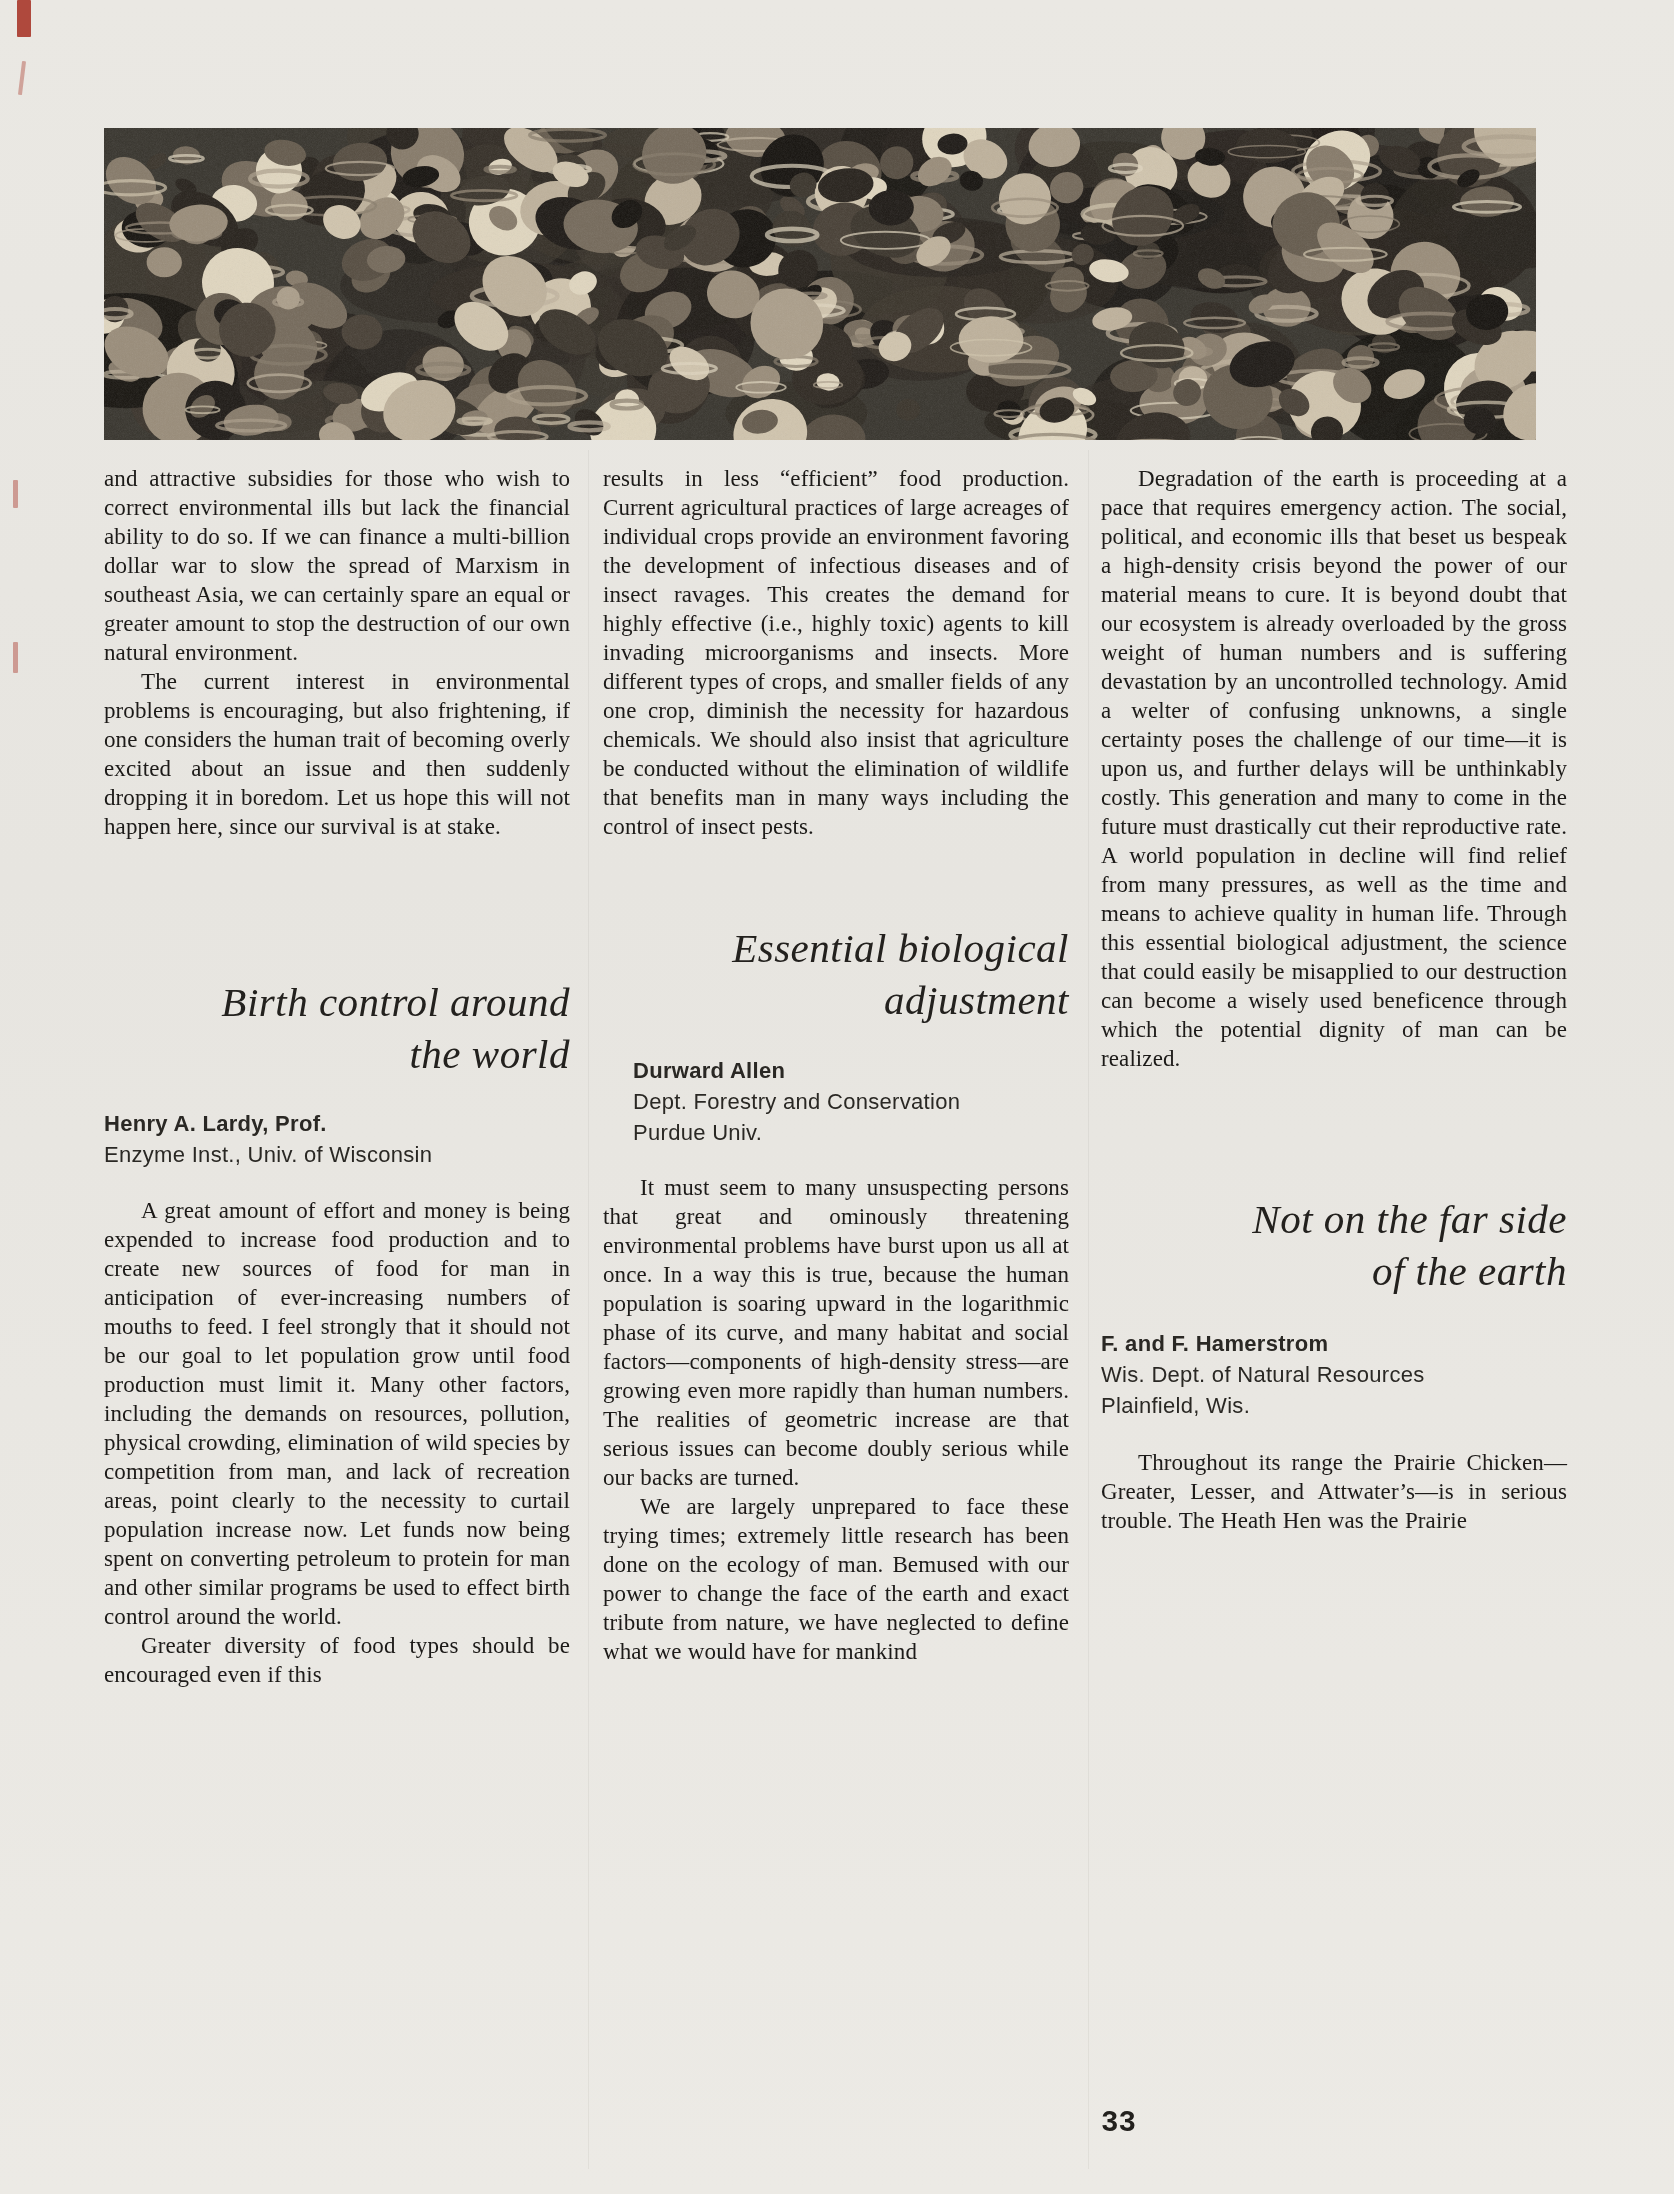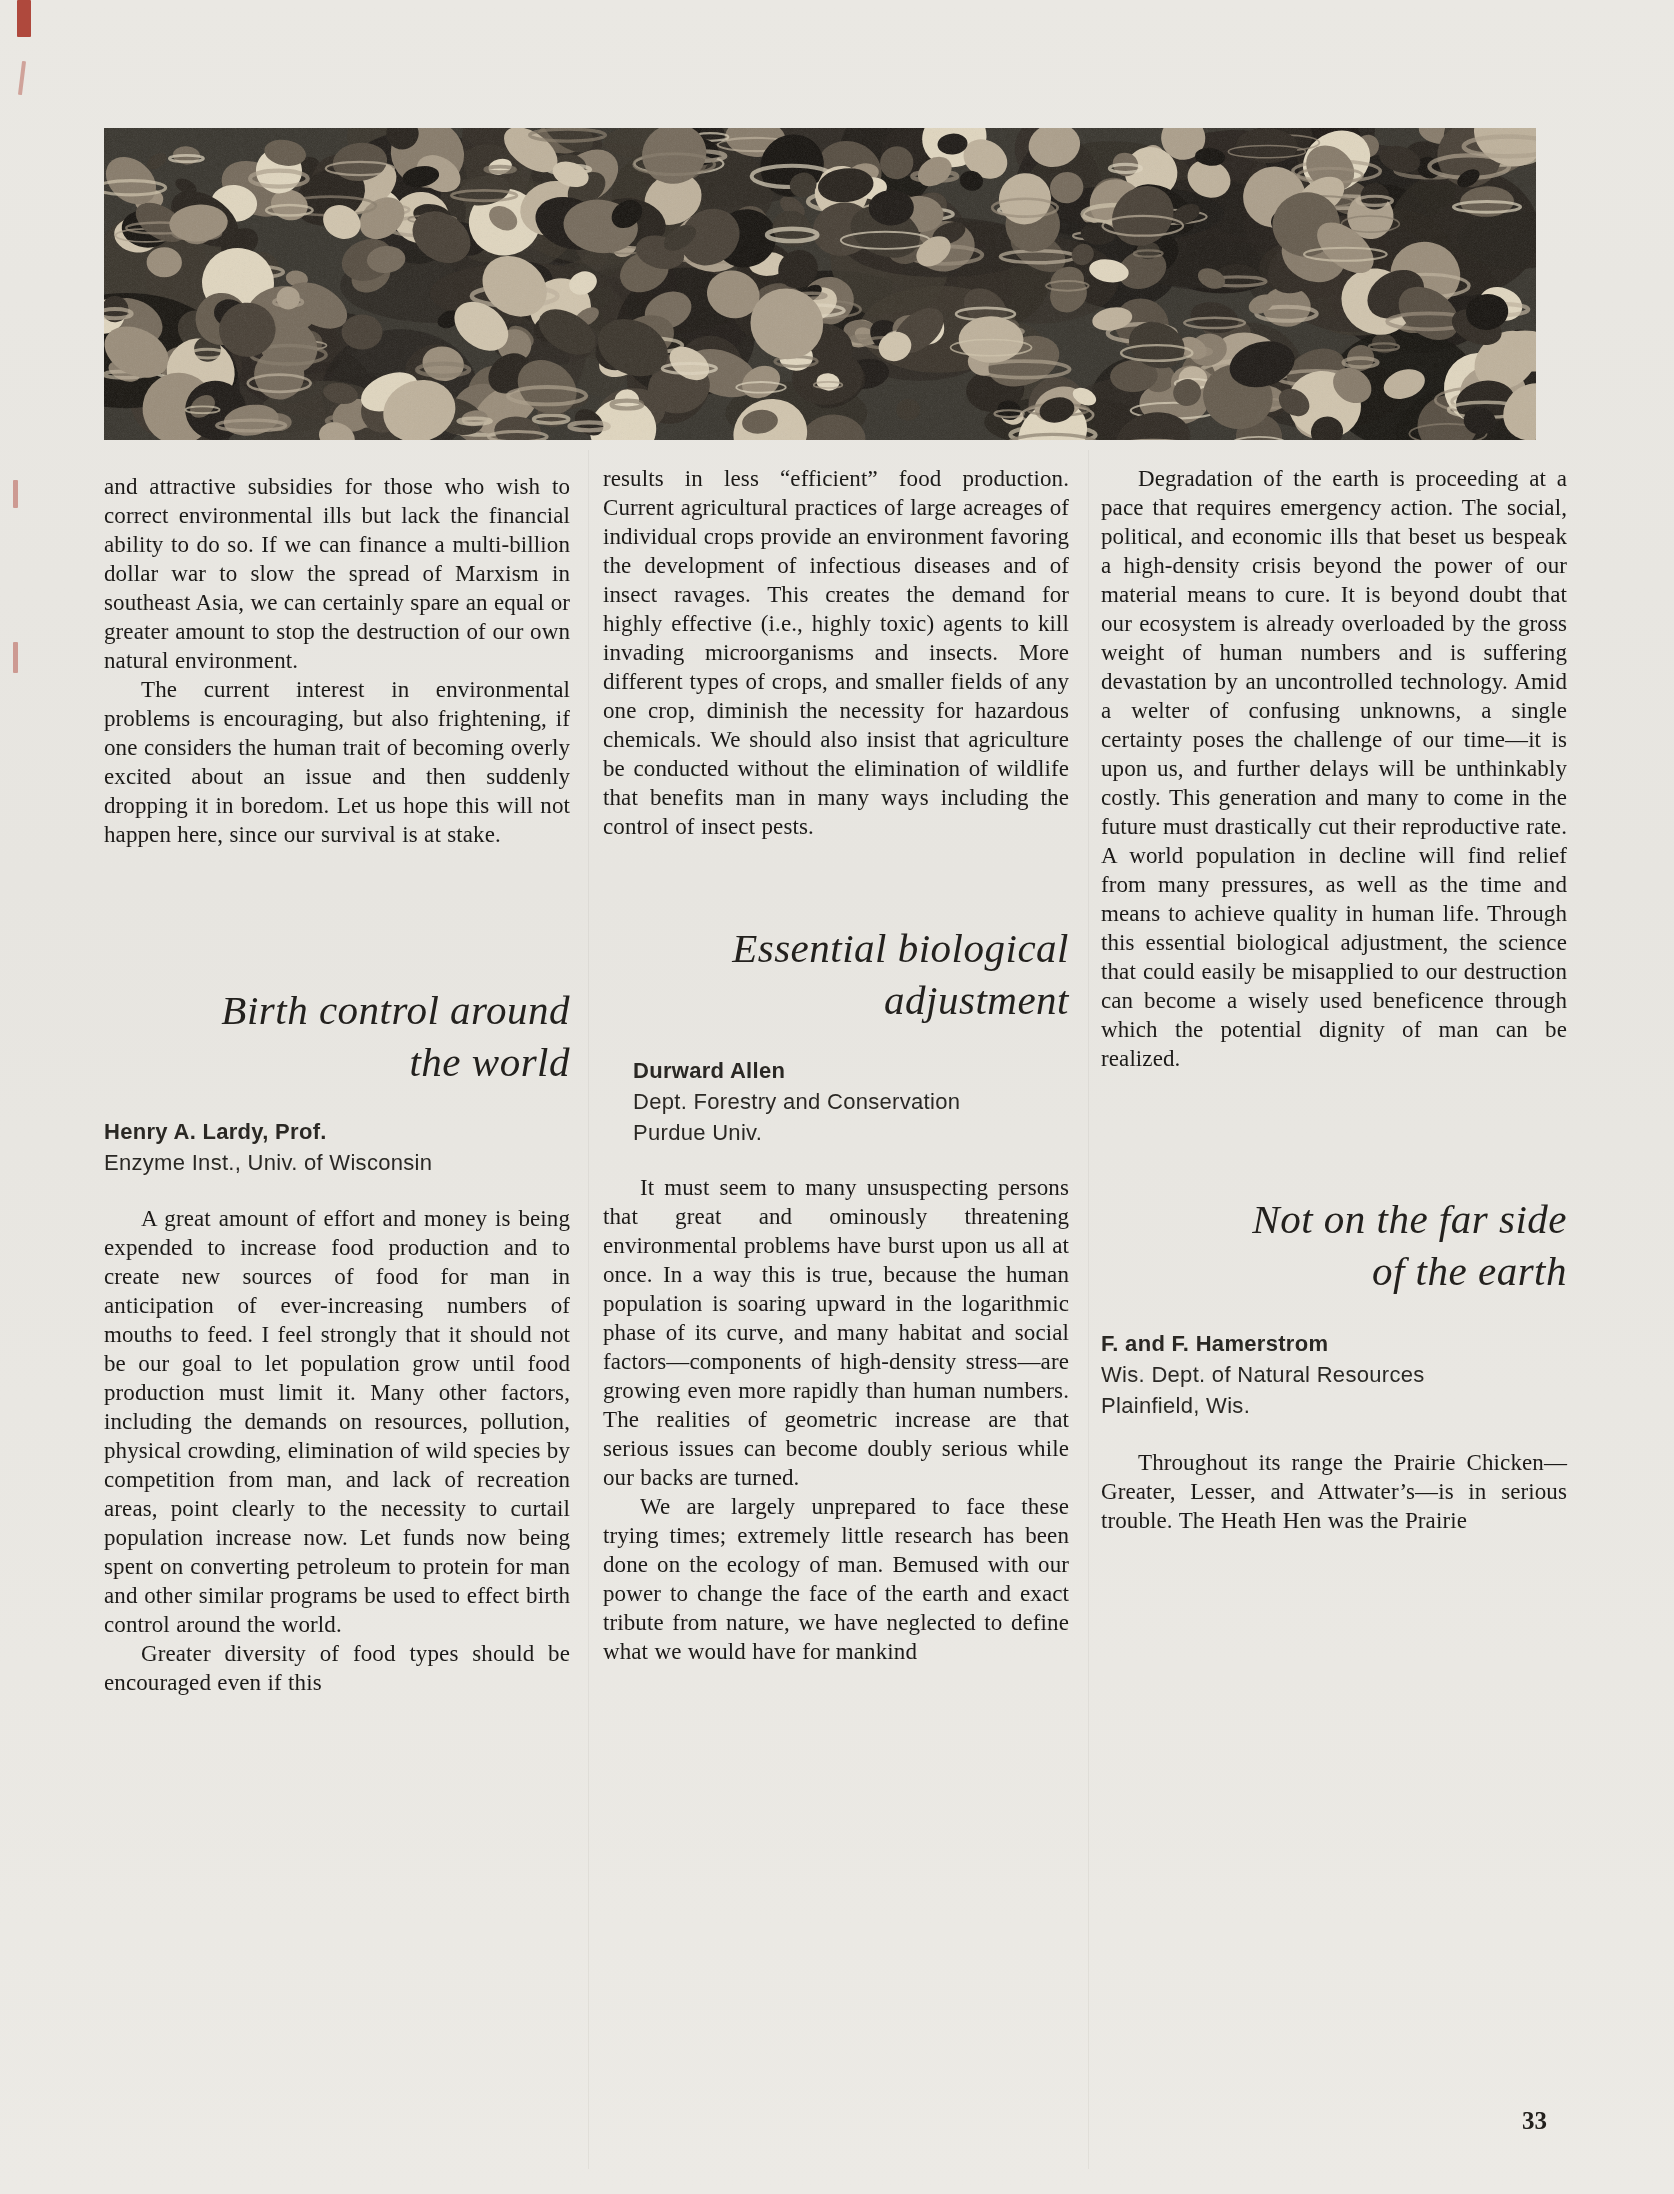--- a/index.html
+++ b/index.html
@@ -46,21 +46,21 @@
     background:#35322c;
     overflow:hidden;
   }
   .photo svg{display:block;width:100%;height:100%;}
 
   .column{
     position:absolute;
     top:464px;
     width:466px;
   }
-  .col1{left:104px;margin-top:8px;}
+  .col1{left:104px;}
   .col2{left:603px;}
   .col3{left:1101px;}
 
   .para{
     margin:0;
     font-size:23px;
     line-height:29px;
     text-align:justify;
     letter-spacing:0.1px;
     word-spacing:0.5px;
@@ -99,24 +99,25 @@
 
   .col3 .section-title{margin-top:120px;}
   .col3 .byline{margin-top:31px;}
   .col3 .after-byline{margin-top:27px;}
 
   .page-number{
     position:absolute;
     top:2107px;
     left:1101px;
     width:446px;
-    text-align:right;
-    font-size:25px;
+    text-align:left;
+    font-size:29px;
     font-weight:bold;
     color:#23211e;
+    font-family:Liberation Mono, monospace;
   }
 </style>
 </head>
 <body>
 
 <div class="page">
 
   <span class="scan-mark m1"></span>
   <span class="scan-mark m2"></span>
   <span class="scan-mark m3"></span>

